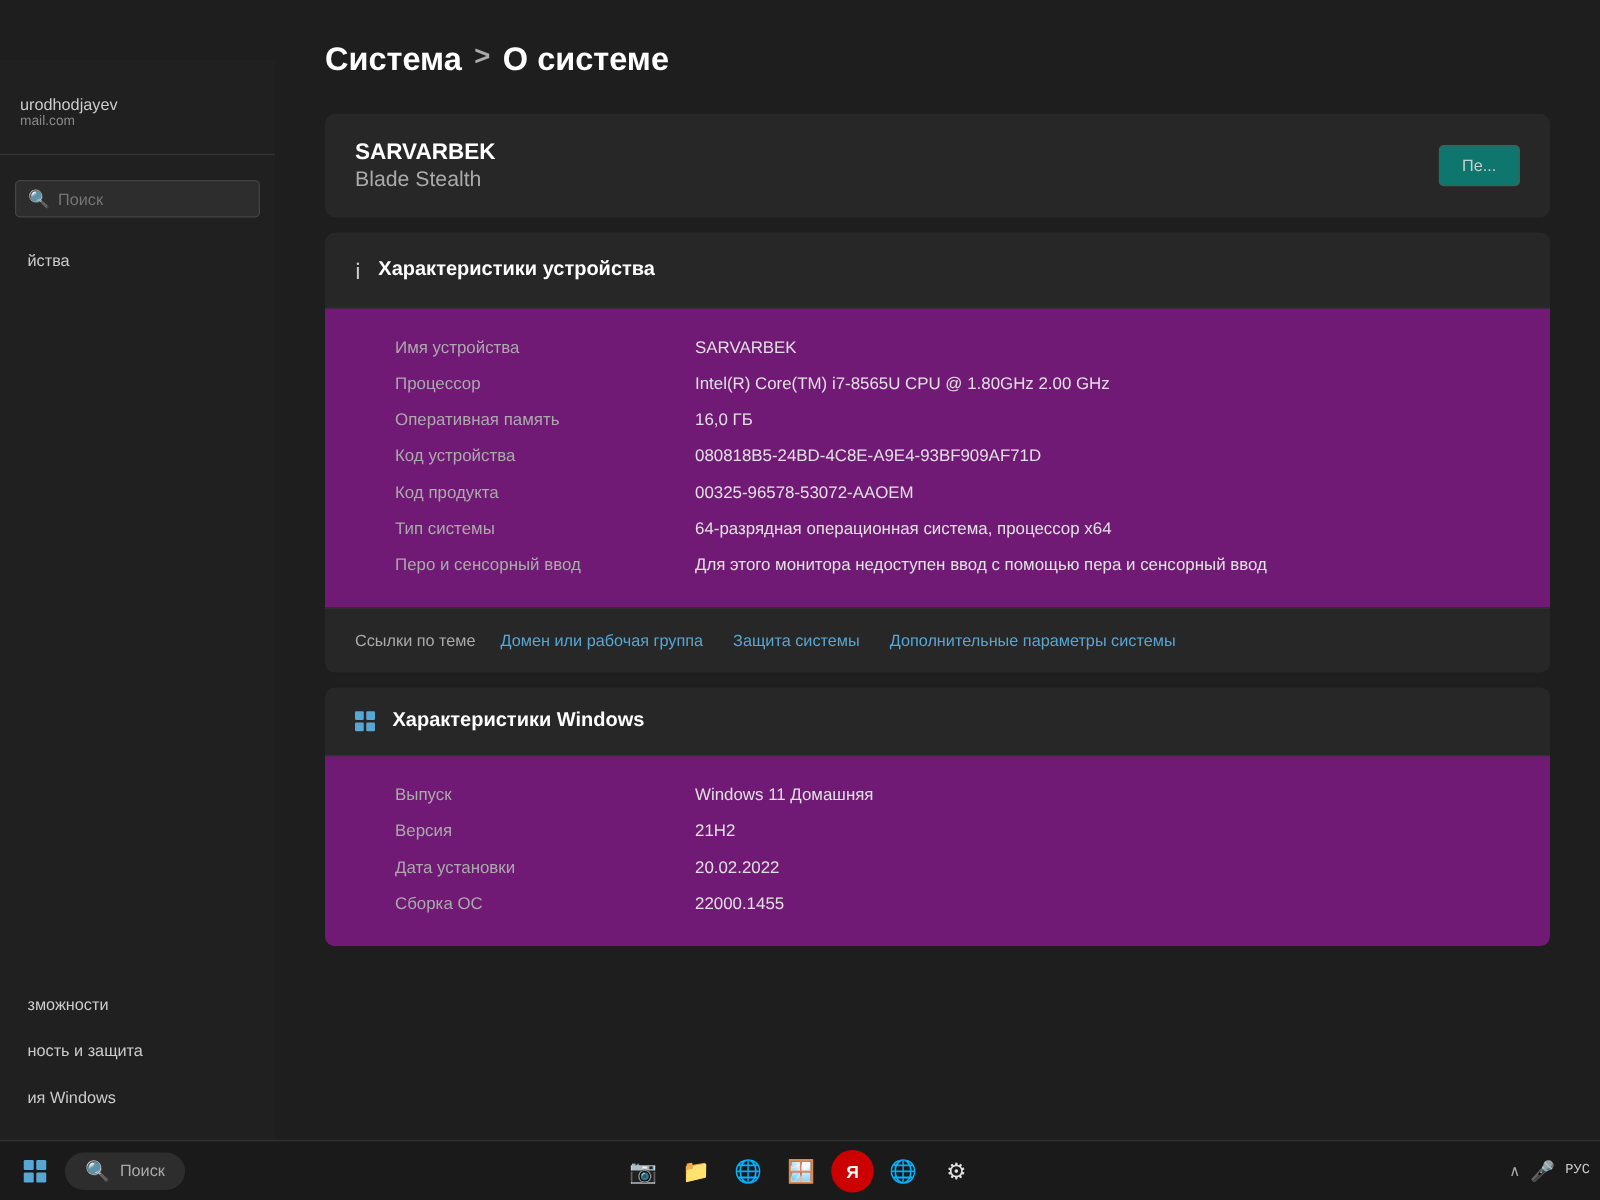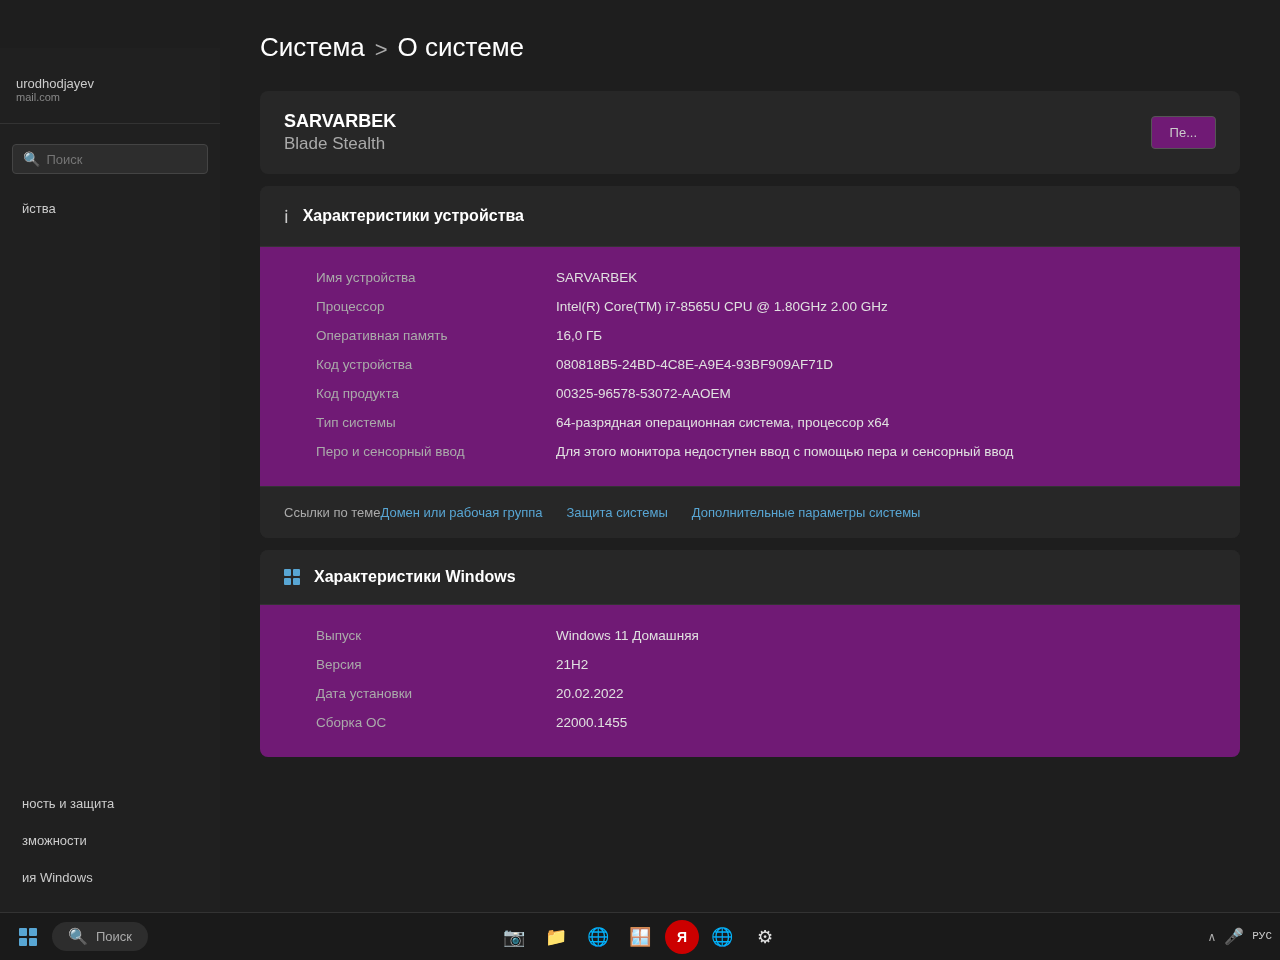--- a/index.html
+++ b/index.html
@@ -83,23 +83,23 @@
     .main-content {
       flex: 1;
       background: #1e1e1e;
       overflow-y: auto;
       padding: 32px 40px 32px 40px;
     }
 
     
     .breadcrumb {
       display: flex;
-      align-items: flex-end;
+      align-items: flex-start;
       font-size: 26px;
-      font-weight: 400;
+      font-weight: 700;
       color: #ffffff;
       margin-bottom: 28px;
     }
     .breadcrumb-separator {
       margin: 0 10px;
       color: #aaa;
       font-size: 22px;
     }
 
     
@@ -125,21 +125,21 @@
       font-size: 18px;
       font-weight: 600;
       color: #ffffff;
       margin-bottom: 2px;
     }
     .device-model {
       font-size: 17px;
       color: #aaa;
     }
     .device-rename-btn {
-      background: #701a75;
+      background: #0f766e;
       border: 1px solid #555;
       border-radius: 4px;
       color: #ccc;
       padding: 8px 18px;
       font-size: 13px;
       cursor: pointer;
     }
 
     
     .section-header {
@@ -185,20 +185,21 @@
       background: #272727;
       border-top: 1px solid #333;
       padding: 18px 24px;
       display: flex;
       align-items: center;
       gap: 0;
     }
     .links-label {
       font-size: 13px;
       color: #aaa;
+      margin-right: 20px;
       font-weight: 500;
     }
     .link-item {
       font-size: 13px;
       color: #58a6d4;
       cursor: pointer;
       margin-right: 24px;
     }
 
     
@@ -307,24 +308,24 @@
     </div>
     <div class="sidebar-search">
       <span class="sidebar-search-icon">🔍</span>
       <input type="text" placeholder="Поиск" style="">
     </div>
     <div class="sidebar-nav-item">
       <span>йства</span>
     </div>
     <div class="sidebar-spacer"></div>
     <div class="sidebar-nav-item">
+      <span>зможности</span>
+    </div>
+    <div class="sidebar-nav-item">
       <span>ность и защита</span>
-    </div>
-    <div class="sidebar-nav-item">
-      <span>зможности</span>
     </div>
     <div class="sidebar-nav-item">
       <span>ия Windows</span>
     </div>
   </div>
 
   <div class="main-content">
 
     <div class="breadcrumb">
       <span>Система</span>

